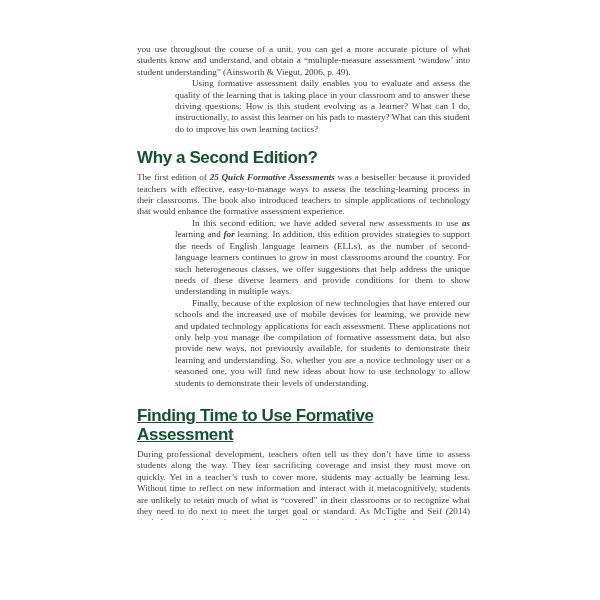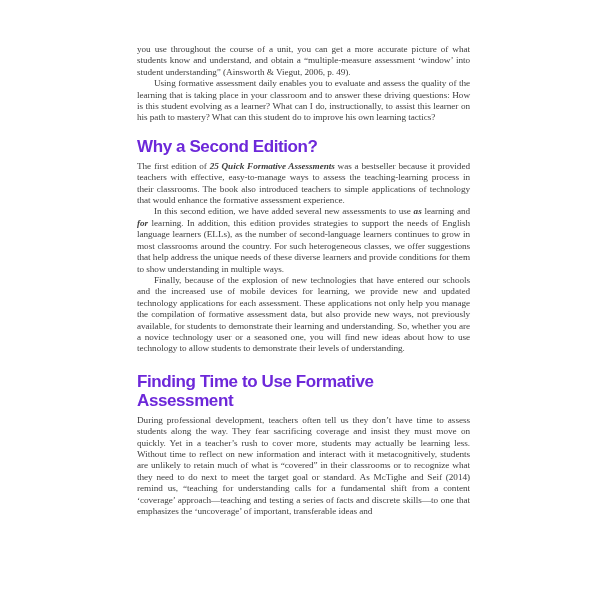--- a/index.html
+++ b/index.html
@@ -26,33 +26,35 @@
     line-height: 11.4px;
     letter-spacing: -0.05px;
     color: #3e3e3e;
     text-align: justify;
   }
   .text-column p {
     margin: 0;
   }
   .text-column p.indent {
     text-indent: 17px;
+    margin-left: 38px;
   }
   h2.section-heading {
     font-family: "Liberation Sans", sans-serif;
     font-weight: bold;
     font-size: 17px;
     line-height: 19px;
     letter-spacing: -0.4px;
-    color: #6d28d9;
+    color: #14532d;
     margin: 13px 0 5px 0;
     text-align: left;
   }
   h2.section-heading.second {
     margin-top: 17px;
+    text-decoration: underline;
   }
   em.inline-italic {
     font-style: italic;
     font-weight: bold;
   }
   .page-footer {
     position: absolute;
     left: 106px;
     top: 560px;
     width: 470px;

